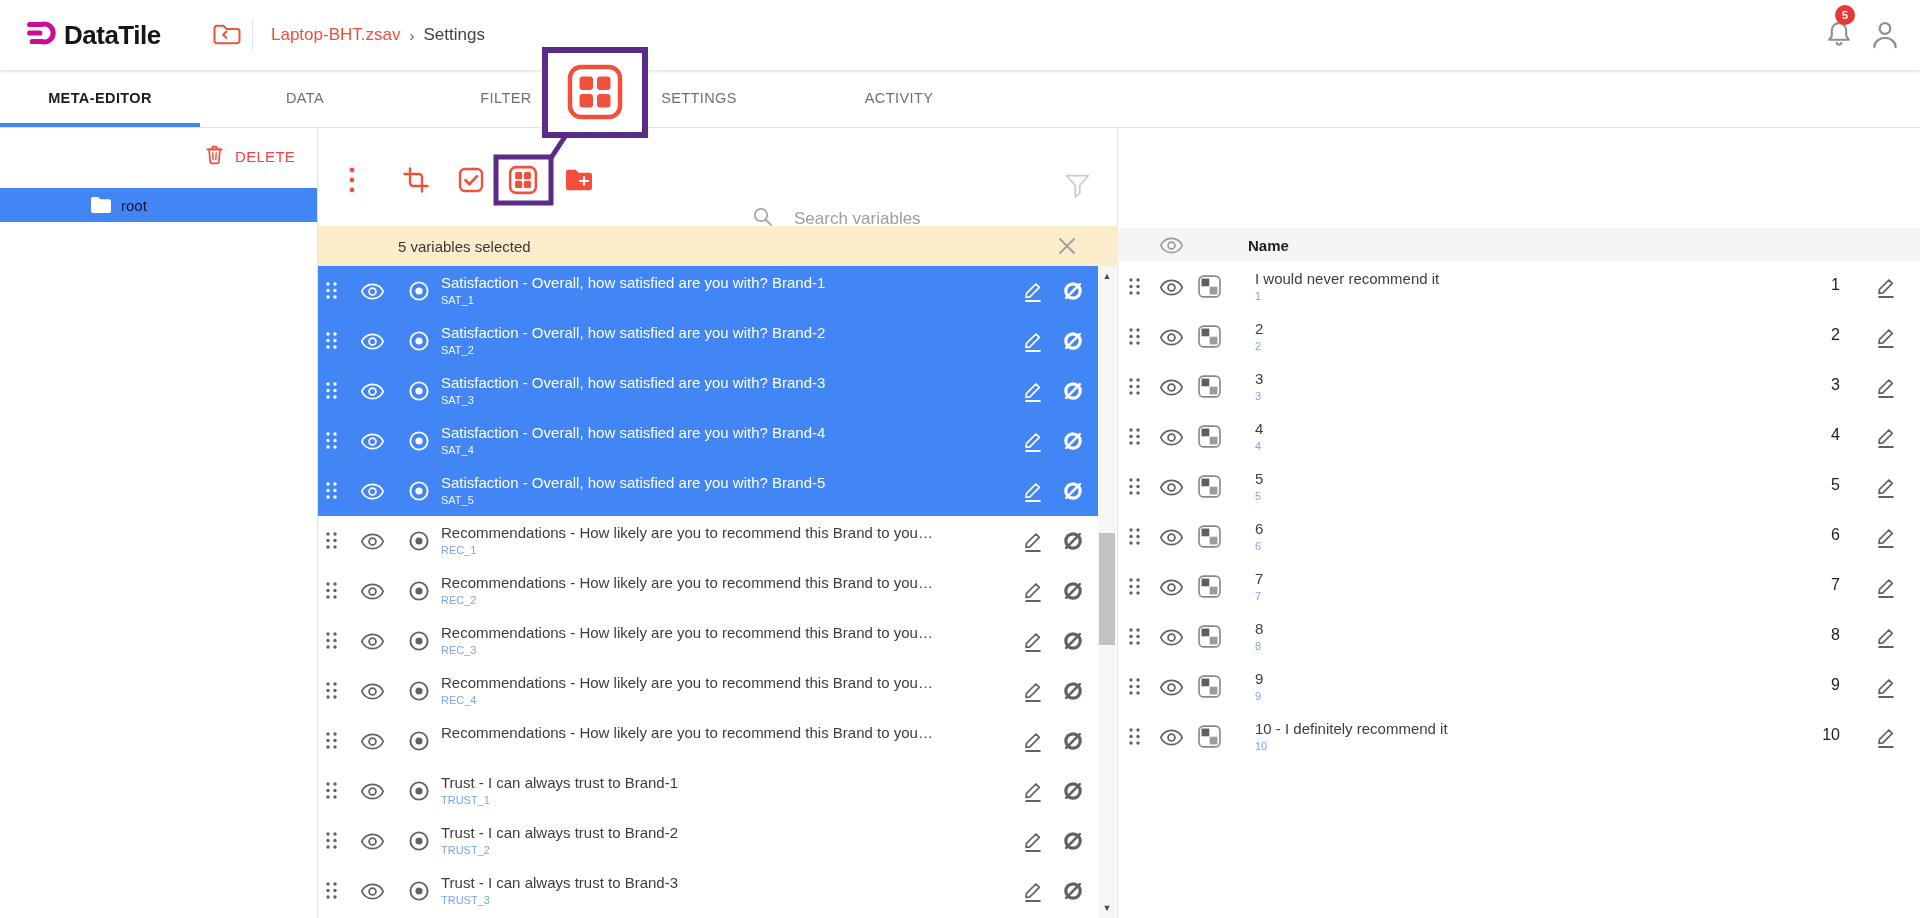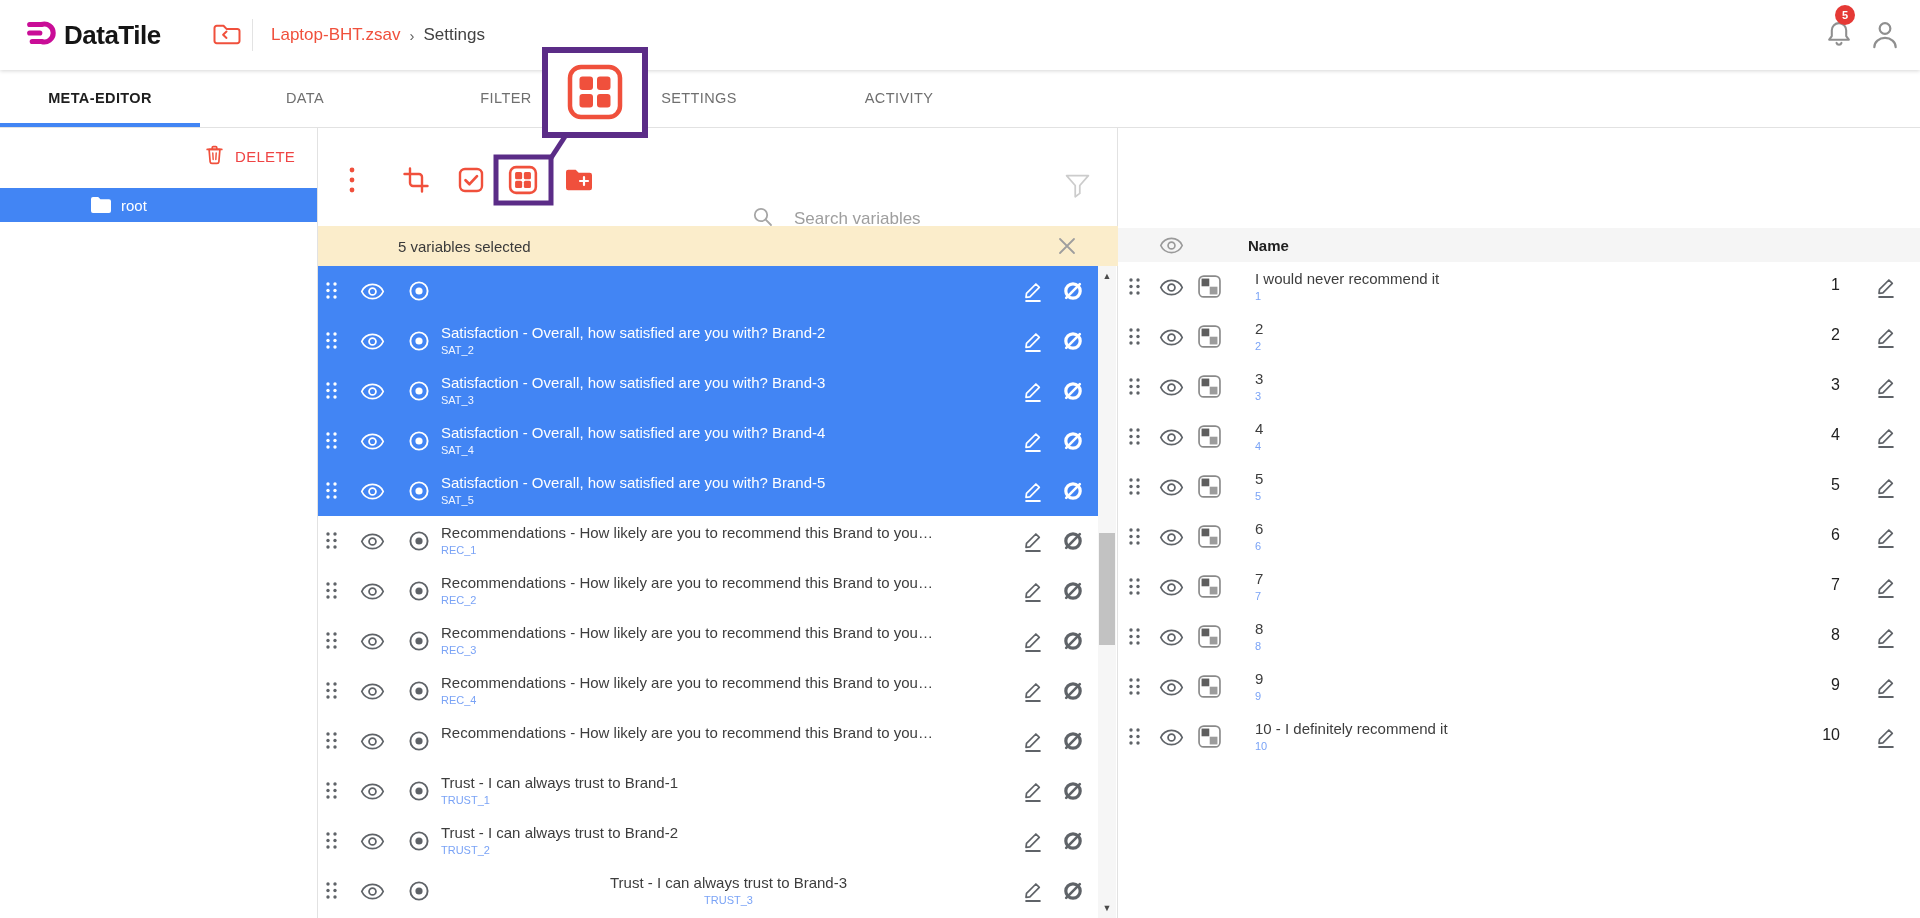--- a/index.html
+++ b/index.html
@@ -32,21 +32,21 @@
   .tab.active { color:#1e1e1e; font-weight:700; }
   .tab-underline { position:absolute; left:0; bottom:0; width:200px; height:4px; background:#4285F4; }
 
   
   .sidebar { position:absolute; left:0; top:128px; width:318px; height:790px; background:#fff;
              border-right:1px solid #e2e2e2; }
   .delete-btn { position:absolute; left:205px; top:15px; display:flex; align-items:center; gap:11px; cursor:pointer; }
   .delete-label { font-size:15px; font-weight:500; color:#ef4444; letter-spacing:.3px; }
   .root-row { position:absolute; left:0; top:60px; width:317px; height:34px; background:#4285F4;
               display:flex; align-items:center; cursor:pointer; }
-  .root-label { color:#ffffff; font-size:15px; margin-left:9px; }
+  .root-label { color:#0f172a; font-size:15px; margin-left:9px; }
   .root-folder { margin-left:90px; display:flex; }
 
   
   .mid { position:absolute; left:318px; top:128px; width:800px; height:790px; background:#fff;
          border-right:1px solid #e2e2e2; }
   .tb-icon { position:absolute; transform:translate(-50%,-50%); display:flex; cursor:pointer; }
   .search { position:absolute; left:434px; top:42px; width:312px; height:32px; border-bottom:1px solid #dcdcdc;
             display:flex; align-items:center; gap:20px;margin-top:33px; }
   .search input { border:none; outline:none; font-size:17px; color:#555; width:250px; background:transparent;
                   font-family:"Liberation Sans", sans-serif; }
@@ -260,20 +260,24 @@
         <path class="s" d="M12 2.2 C7.2 2.2 3.5 5 1.7 9 C3.5 13 7.2 15.8 12 15.8 C16.8 15.8 20.5 13 22.3 9 C20.5 5 16.8 2.2 12 2.2 Z"></path>
         <circle class="s" cx="12" cy="9" r="3.3"></circle>
       </svg>
     </span>
     <span class="vr-radio">
       <svg width="22" height="22" viewBox="0 0 22 22">
         <circle class="s" cx="11" cy="11" r="8.6" style="stroke-width:1.9"></circle>
         <circle class="f" cx="11" cy="11" r="3.6"></circle>
       </svg>
     </span>
+    <div class="vr-text">
+      <div class="vtitle">Satisfaction - Overall, how satisfied are you with? Brand-1</div>
+      <div class="vcode">SAT_1</div>
+    </div>
     <span class="vr-edit">
       <svg width="20" height="23" viewBox="0 0 20 23">
         <path class="s" d="M3.5 13.4 L12.9 4 L16.3 7.4 L6.9 16.8 L3 17.3 Z"></path>
         <path class="s" style="stroke-width:2.1" d="M3.2 21 H16.8"></path>
       </svg>
     </span>
     <span class="vr-slash">
       <svg width="22" height="22" viewBox="0 0 22 22">
         <circle class="s" cx="11" cy="11" r="7.2" style="stroke-width:3.2"></circle>
         <path class="s" style="stroke-width:2.6" d="M4.2 17.8 L17.8 4.2"></path>
@@ -734,21 +738,21 @@
         <path class="s" style="stroke-width:2.1" d="M3.2 21 H16.8"></path>
       </svg>
     </span>
     <span class="vr-slash">
       <svg width="22" height="22" viewBox="0 0 22 22">
         <circle class="s" cx="11" cy="11" r="7.2" style="stroke-width:3.2"></circle>
         <path class="s" style="stroke-width:2.6" d="M4.2 17.8 L17.8 4.2"></path>
       </svg>
     </span>
   </div>
-        <div class="vrow" style="top: 600px; text-align: center;">
+        <div class="vrow" style="top: 600px;">
     <span class="vr-drag">
       <svg width="13" height="19" viewBox="0 0 13 19">
         <g class="f">
                 <circle cx="3" cy="3" r="1.7"></circle>
                 <circle cx="10" cy="3" r="1.7"></circle>
                 <circle cx="3" cy="9.5" r="1.7"></circle>
                 <circle cx="10" cy="9.5" r="1.7"></circle>
                 <circle cx="3" cy="16" r="1.7"></circle>
                 <circle cx="10" cy="16" r="1.7"></circle>
               </g>

